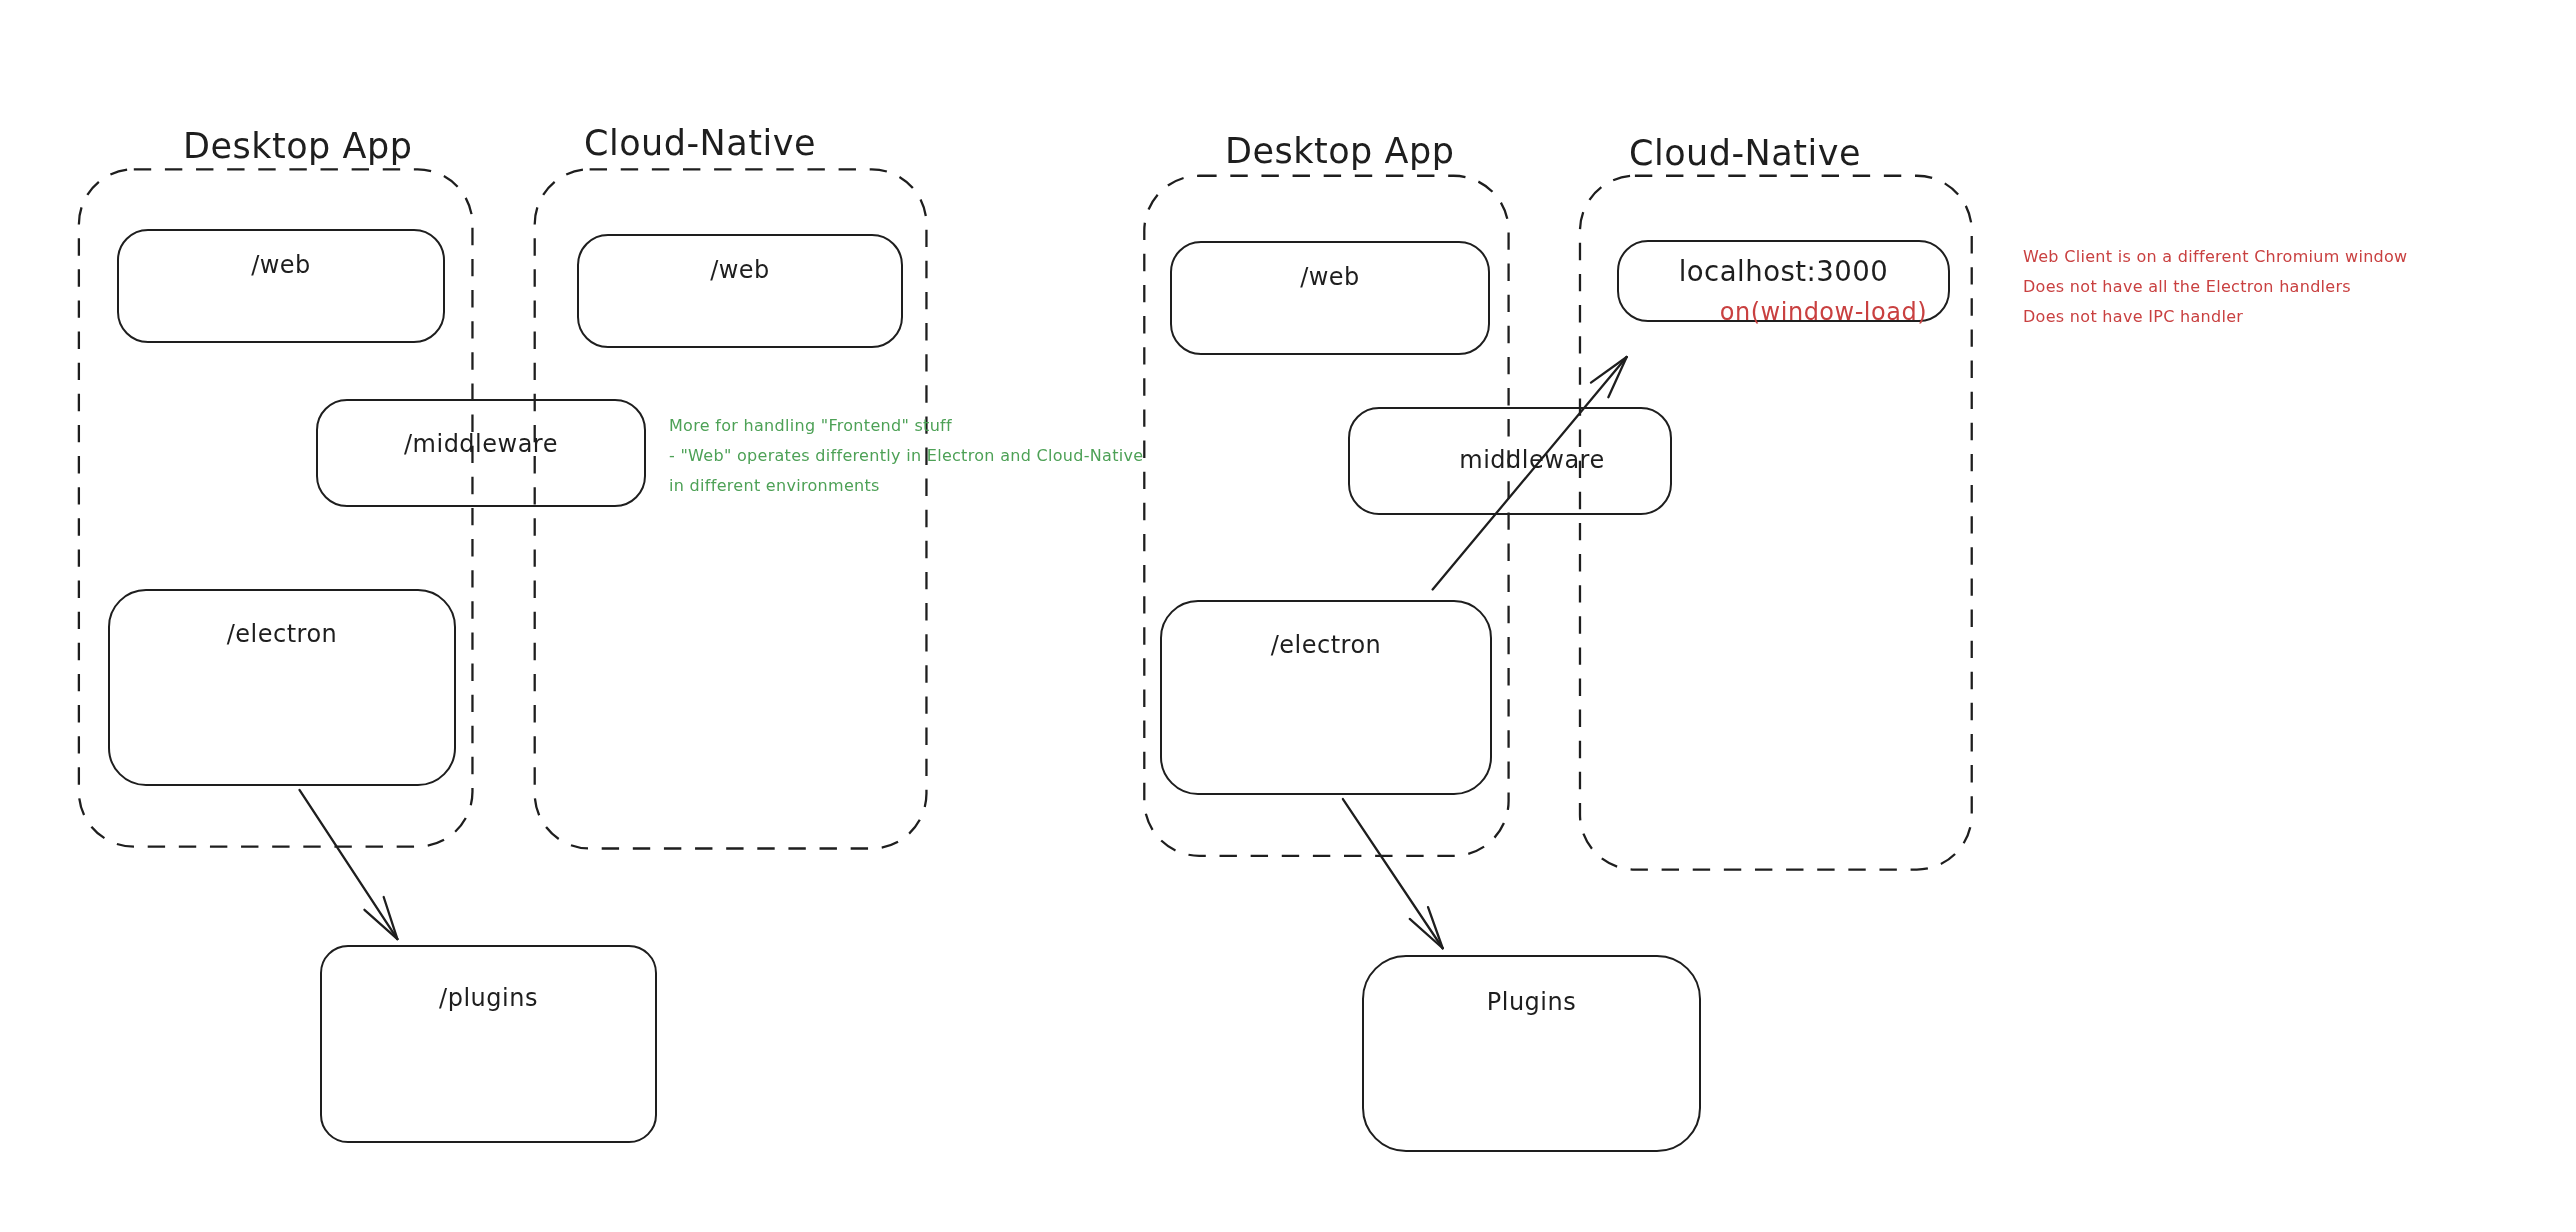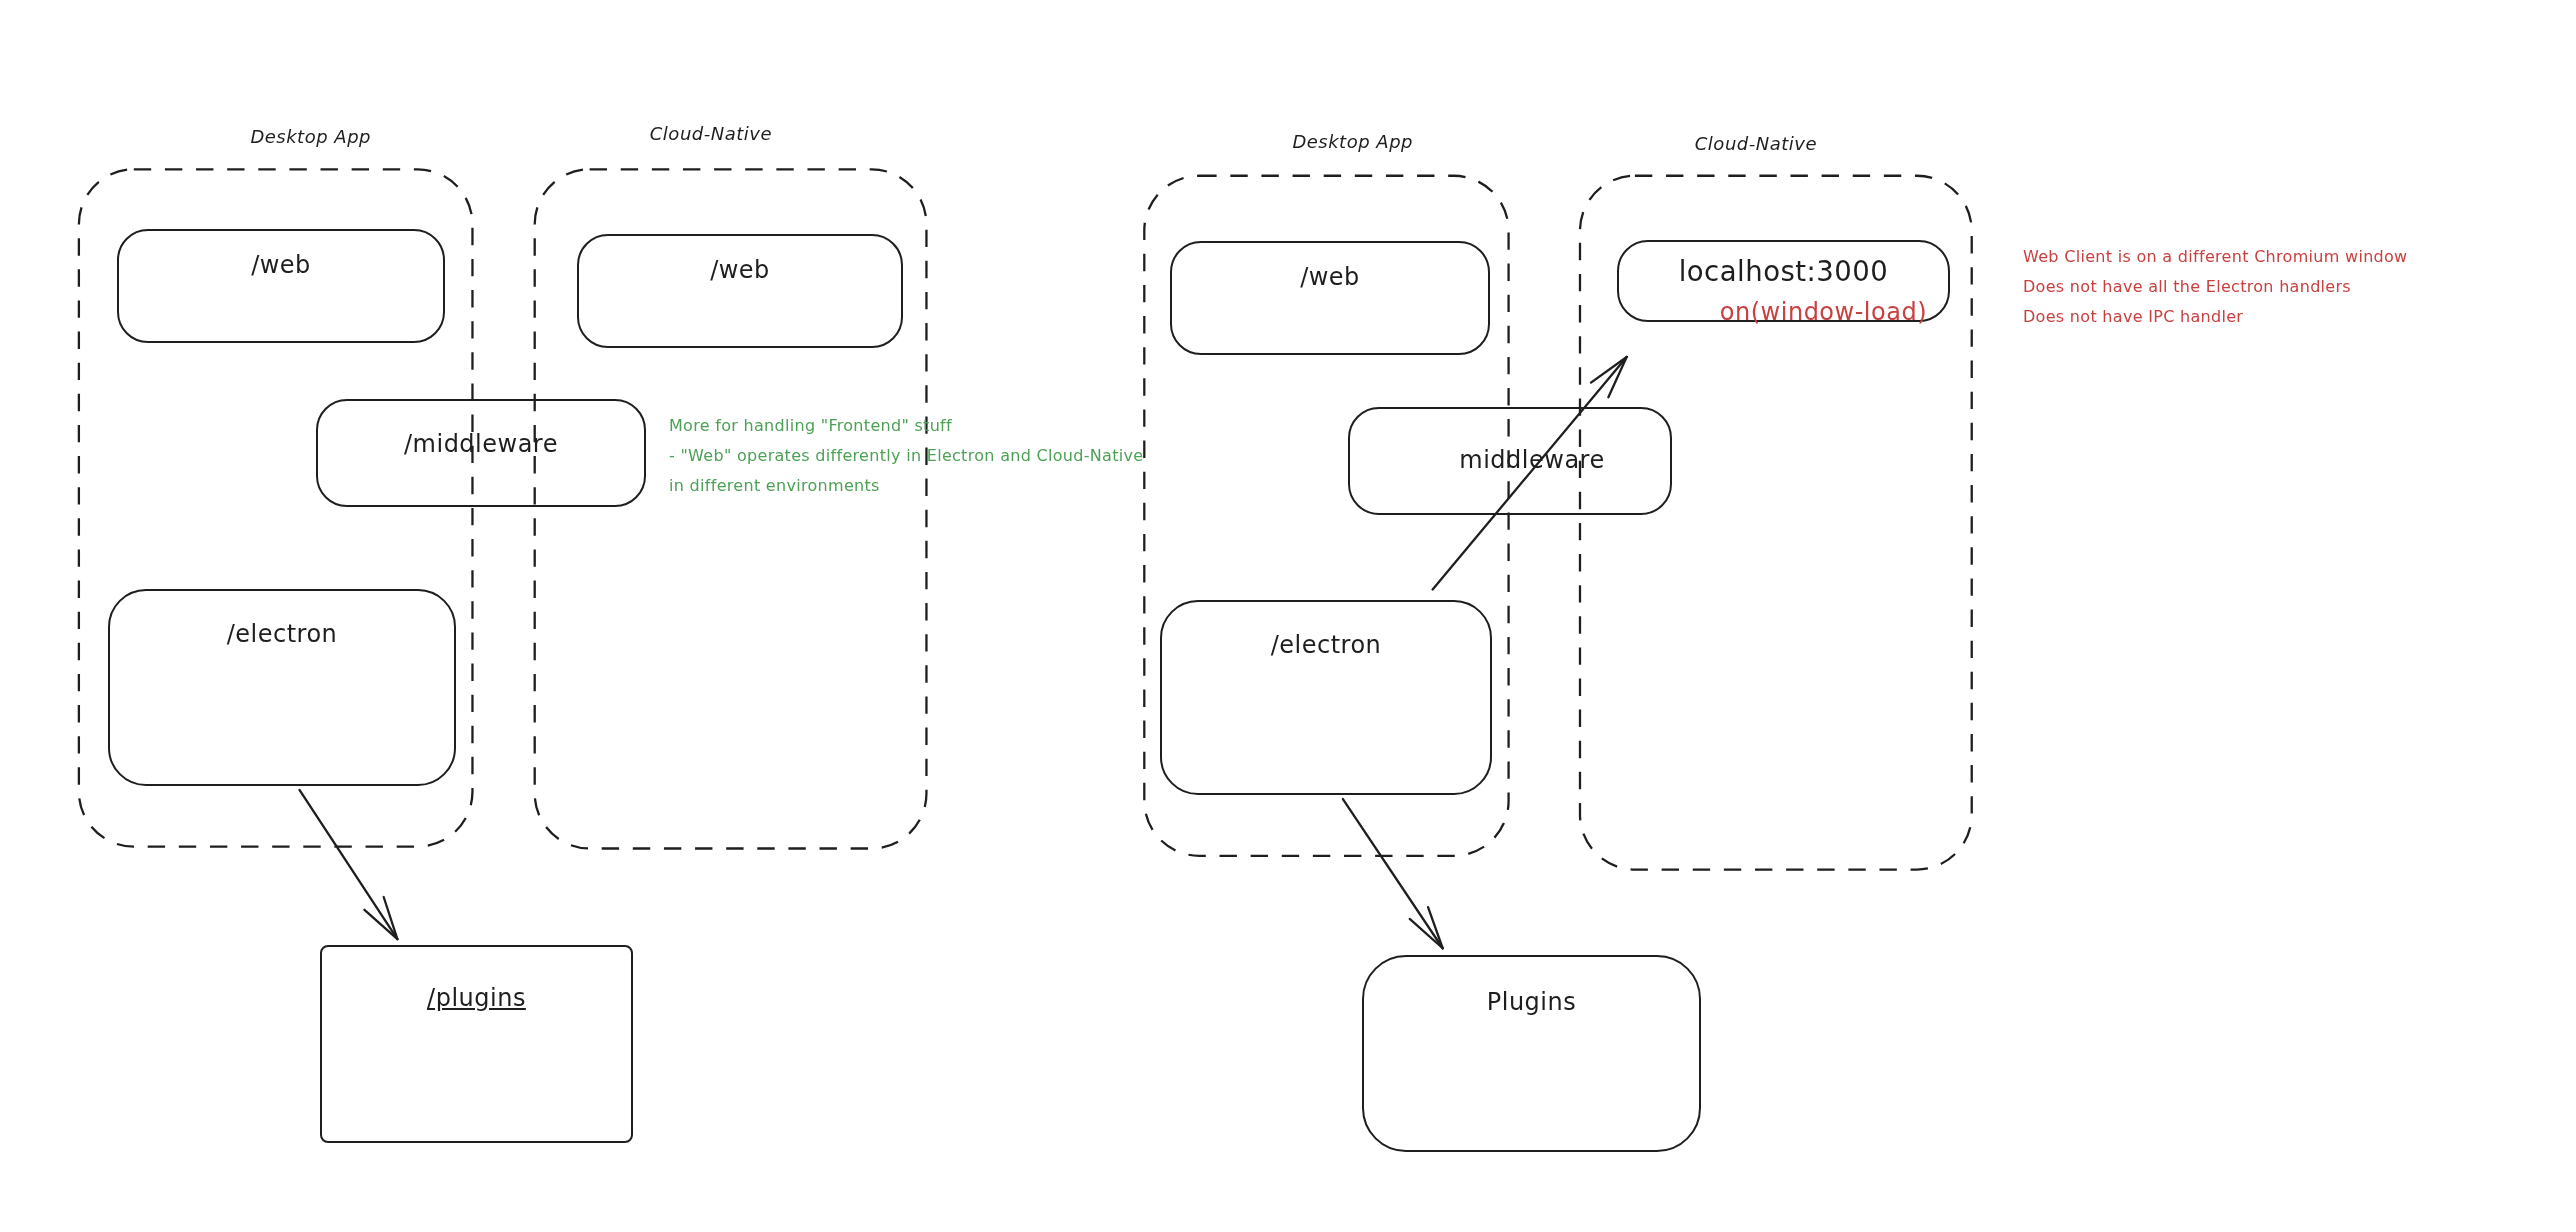--- a/index.html
+++ b/index.html
@@ -7,27 +7,26 @@
     position:relative;
     width:2576px;height:1232px;
     background:#ffffff;
     font-family:"DejaVu Sans", sans-serif;
     color:#1e1e1e;
     overflow:hidden;
   }
   svg.layer{position:absolute;left:0;top:0;pointer-events:none;}
   .title{
     position:absolute;
-    font-size:18px;
+    font-size:35px;
     font-weight:500;
     letter-spacing:0.5px;
     text-align:right;
     white-space:nowrap;
     color:#1e1e1e;
-    font-style:italic;
   }
   .node{
     position:absolute;
     border:2.3px solid #1e1e1e;
     background:transparent;
     display:flex;
     justify-content:center;
     align-items:flex-start;
     box-sizing:border-box;
   }
@@ -98,21 +97,21 @@
 
   <div class="node" style="left:316px;top:399px;width:330px;height:108px;padding-top:29px;border-radius:31px;">
     <span class="lbl">/middleware</span>
   </div>
 
   <div class="node" style="left:108px;top:589px;width:348px;height:197px;padding-top:29px;border-radius:38px;">
     <span class="lbl">/electron</span>
   </div>
 
 
-  <div class="node" style="left:320px;top:945px;width:313px;height:198px;padding-top:37px;border-radius:8px;text-decoration:underline;">
+  <div class="node" style="left:320px;top:945px;width:337px;height:198px;padding-top:37px;border-radius:28px;">
     <span class="lbl">/plugins</span>
   </div>
 
   <div class="note note-green" style="left:669px;top:411px;">
     <div>More for handling "Frontend" stuff</div>
     <div>- "Web" operates differently in Electron and Cloud-Native</div>
     <div>in different environments</div>
   </div>
 
   <div class="title" style="left:1225px;top:131px;width:188px;">Desktop App</div>

